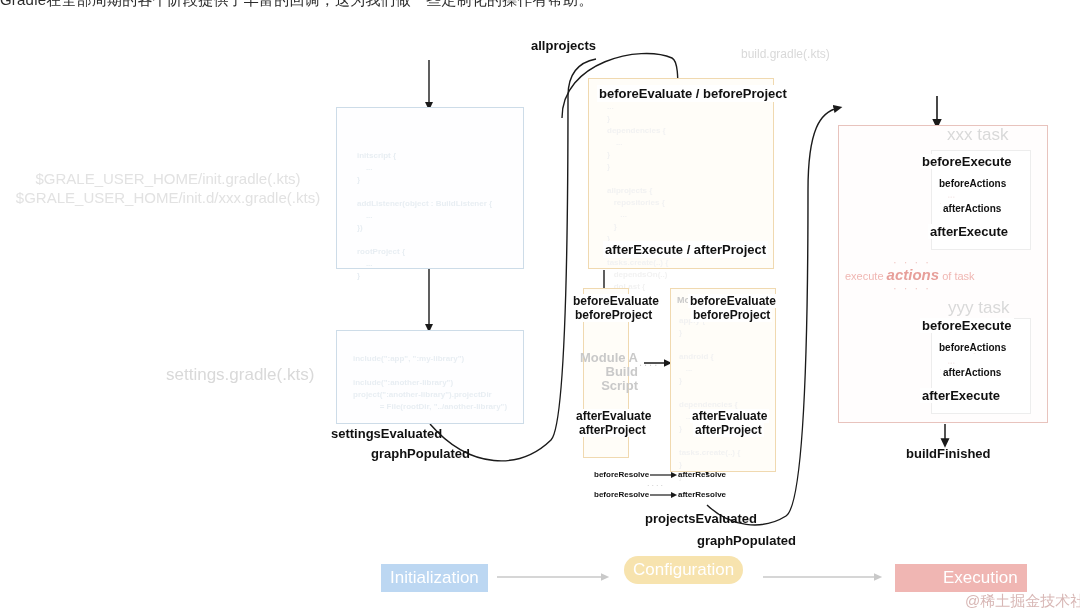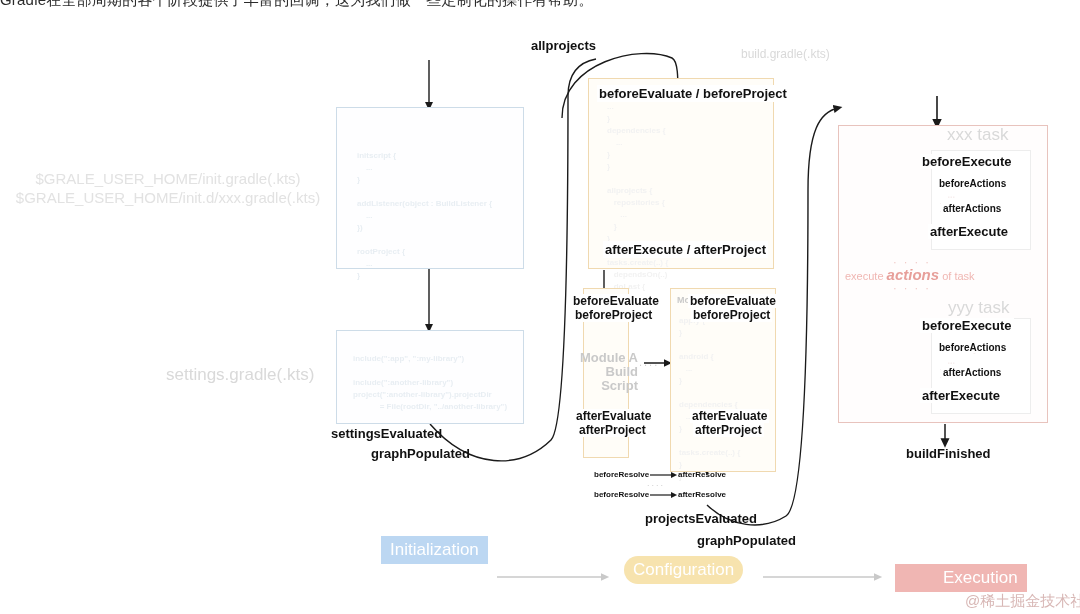--- a/index.html
+++ b/index.html
@@ -238,17 +238,17 @@
    ...
 }</div>
 </div>
 <div class="abs hook hook-lg" style="left:920px;top:318px;background:#fff;padding:0 2px;">beforeExecute</div>
 <div class="abs hook hook-sm" style="left:937px;top:342px;background:#fff;padding:0 2px;">beforeActions</div>
 <div class="abs hook hook-sm" style="left:941px;top:367px;background:#fff;padding:0 2px;">afterActions</div>
 <div class="abs hook hook-lg" style="left:920px;top:388px;background:#fff;padding:0 2px;">afterExecute</div>
 
 <div class="abs hook hook-lg" style="left:906px;top:446px;">buildFinished</div>
 
-<div class="abs chip chip-init" style="left:381px;top:536px;">Initialization</div>
+<div class="abs chip chip-init" style="left:381px;top:564px;">Initialization</div>
 <div class="abs chip chip-conf" style="left:624px;top:556px;border-radius:14px;">Configuration</div>
 <div class="abs chip chip-exec" style="left:895px;top:564px;">Execution</div>
 
 <div class="abs watermark" style="left:965px;top:592px;">@稀土掘金技术社区</div>
 
 </body></html>

